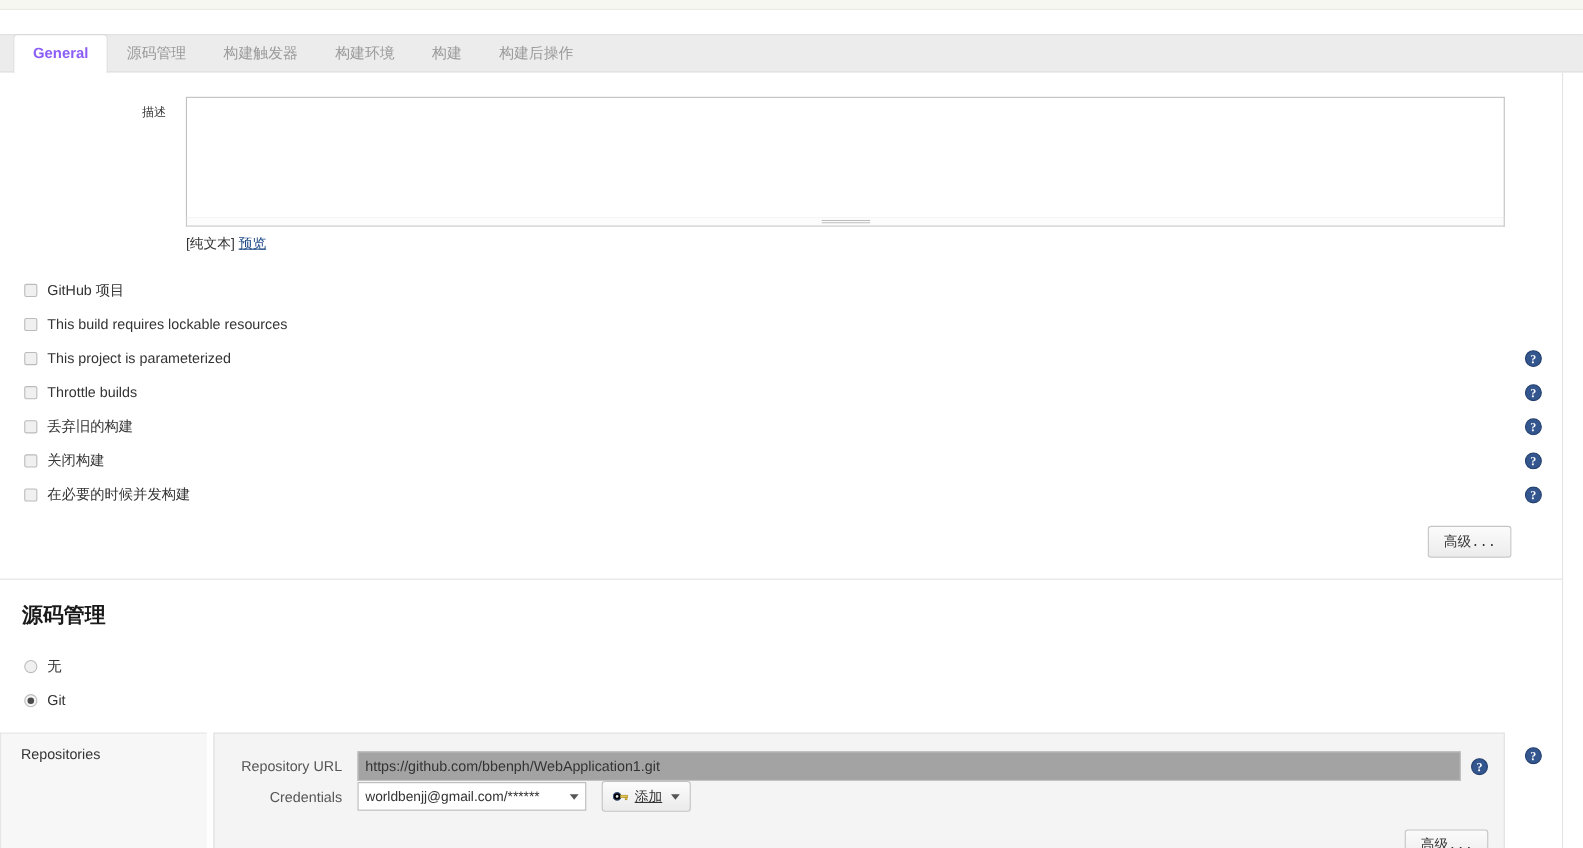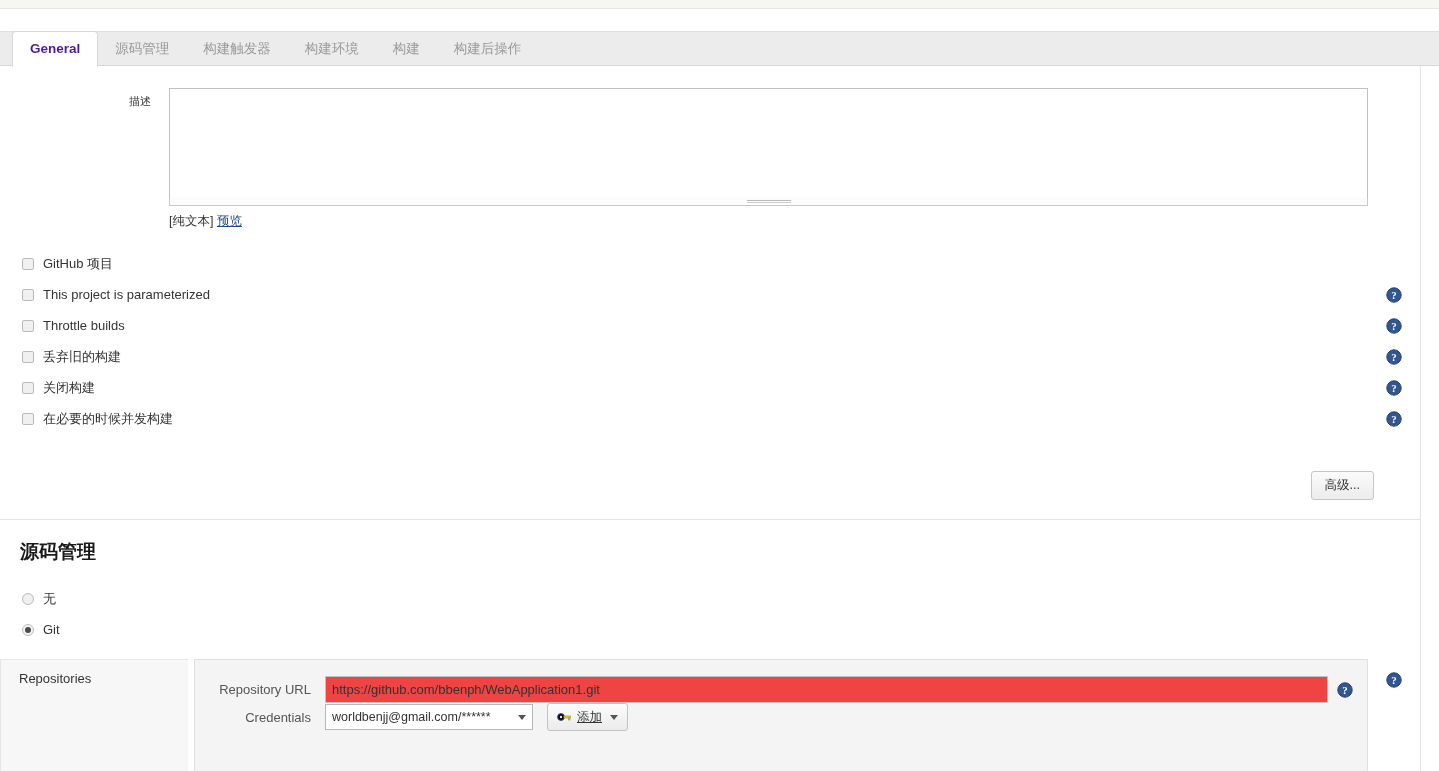--- a/index.html
+++ b/index.html
@@ -56,21 +56,21 @@
     height: 35px;
     line-height: 35px;
     font-size: 13.5px;
     color: #999999;
     cursor: pointer;
     white-space: nowrap;
     position: relative;
   }
   .tab.active {
     background: #ffffff;
-    color: #4c1d95;
+    color: #8b5cf6;
     font-weight: bold;
     border: 1px solid #d8d8d8;
     border-bottom: 1px solid #ffffff;
     border-radius: 4px 4px 0 0;
     height: 36px;
     line-height: 34px;
     margin-bottom: -1px;
     z-index: 4;
     text-align: right;
   }
@@ -187,23 +187,22 @@
     margin-top: 13px;
   }
   .btn {
     background: linear-gradient(#fbfbfb, #ececec);
     border: 1px solid #c5c5c5;
     border-radius: 3px;
     padding: 5px 13px;
     font-size: 12.5px;
     color: #333333;
     cursor: pointer;
-    font-family: Liberation Sans, sans-serif;
+    font-family: Liberation Mono, monospace;
     white-space: nowrap;
-    margin-top: 24px;
   }
 
   
   .divider {
     height: 1px;
     background: #e2e2e2;
     margin-top: 19px;
     margin-right: 0;
   }
 
@@ -284,21 +283,21 @@
     text-align: right;
     padding-right: 14px;
     font-size: 13px;
     color: #555555;
     flex: none;
   }
   .text-input {
     flex: 1;
     height: 27px;
     border: 1px solid #c2c2c2;
-    background: #ef4444;
+    background: #a3a3a3;
     font-family: "Liberation Sans", sans-serif;
     font-size: 13px;
     padding: 0 6px;
     color: #333333;
   }
   .field-help {
     width: 16px;
     height: 16px;
     margin-left: 9px;
     flex: none;
@@ -401,20 +400,24 @@
     </div>
   </div>
 
   <div class="checklist">
 
     <div class="check-row">
       <span class="cb"></span>
       <span class="check-label">GitHub 项目</span>
     </div>
 
+    <div class="check-row">
+      <span class="cb"></span>
+      <span class="check-label">This build requires lockable resources</span>
+    </div>
 
     <div class="check-row">
       <span class="cb"></span>
       <span class="check-label">This project is parameterized</span>
       <span class="help-icon">
         <svg width="16" height="16" viewBox="0 0 16 16">
               <circle cx="8" cy="8" r="7.2" fill="#33568f" stroke="#24406e" stroke-width="1"></circle>
               <text x="8" y="12" font-size="11" font-family="Liberation Serif, serif" font-weight="bold" fill="#ffffff" text-anchor="middle">?</text>
             </svg>
       </span>

